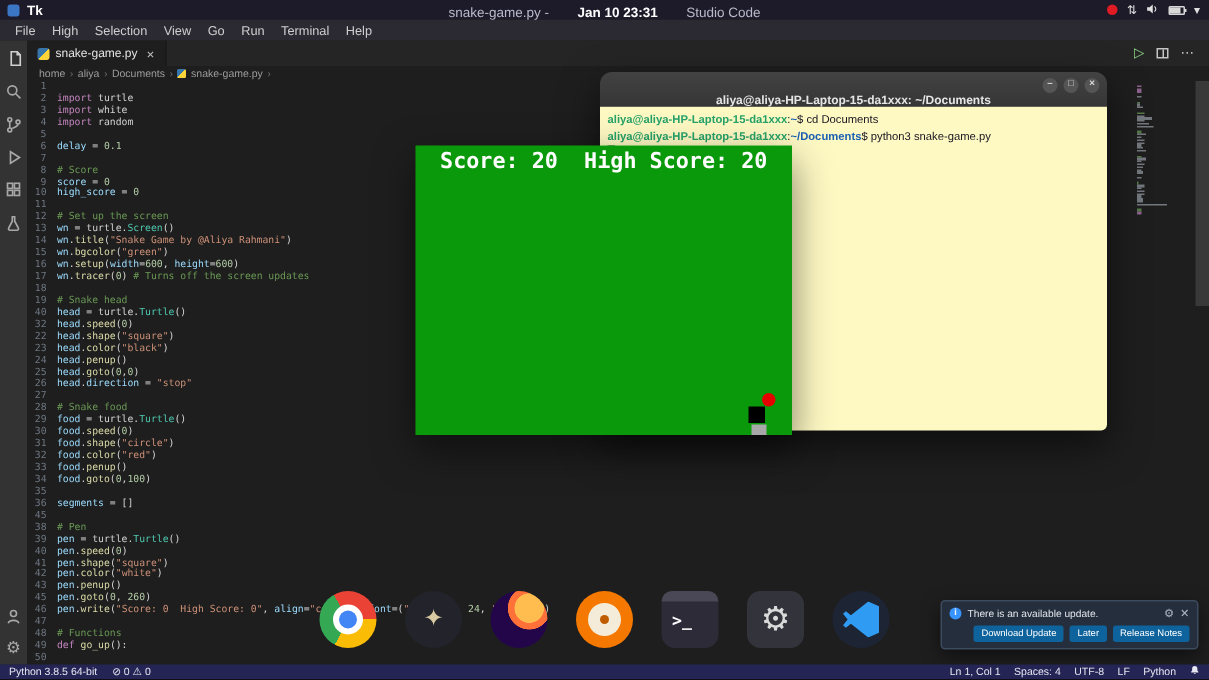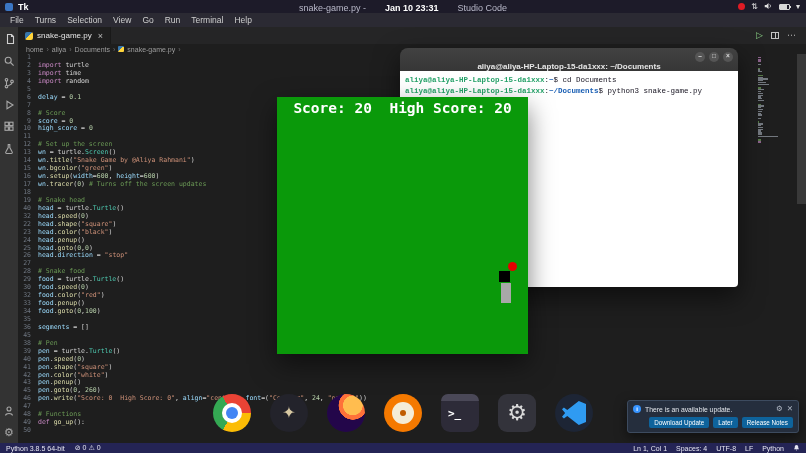--- a/index.html
+++ b/index.html
@@ -57,33 +57,33 @@
 .minimap{position:absolute;right:26px;top:55px;width:22px;z-index:1}
 .mmbar{height:1.3px;margin-bottom:.5px;opacity:.75}
 .scrollbar{position:absolute;right:0;top:54px;width:9px;bottom:10px;z-index:1}
 .scroll-thumb{width:100%;height:150px;background:rgba(121,121,121,.3)}
 
 
 .term{position:absolute;left:400px;top:48px;width:338px;z-index:5;box-shadow:0 10px 26px rgba(0,0,0,.55);border-radius:8px 8px 4px 4px}
 .term-title{height:23px;background:linear-gradient(#424242,#363636);border-radius:8px 8px 0 0;display:flex;align-items:flex-end;justify-content:center;position:relative;font-size:8px;color:#e6e6e6;font-weight:700}
 .term-buttons{position:absolute;right:5px;top:3.5px;display:flex;gap:4px}
 .term-btn{width:10px;height:10px;border-radius:50%;background:#555;color:#ddd;font-size:6.5px;display:flex;align-items:center;justify-content:center;line-height:1}
-.term-body{height:216px;background:#ffffff;border-radius:0 0 4px 4px;padding:4px 5px;font-family:Liberation Mono, monospace;font-size:7.5px;line-height:10.5px;white-space:pre;overflow:hidden}
+.term-body{height:216px;background:#fef9c3;border-radius:0 0 4px 4px;padding:4px 5px;font-family:Liberation Sans, sans-serif;font-size:7.5px;line-height:10.5px;white-space:pre;overflow:hidden}
 .t-user{color:#26a269;font-weight:700}
 .t-path{color:#1a5fb4;font-weight:700}
 .t-pl{color:#171421}
 .t-cursor{display:inline-block;width:4.5px;height:9px;background:#2e3436;vertical-align:middle}
 
 
 .game{position:absolute;left:277px;top:97px;width:251px;z-index:6;box-shadow:0 10px 26px rgba(0,0,0,.5);border-radius:6px 6px 0 0}
 .game-title{height:14px;background:#f2f0ec;border-radius:6px 6px 0 0;display:flex;align-items:center;justify-content:center;position:relative;font-size:8px;font-weight:700;color:#3c3c3c}
 .game-buttons{position:absolute;right:7px;top:3px;display:flex;gap:6px}
 .game-btn{width:8px;height:8px;border-radius:50%}
 .gb-0{background:#f9c440}.gb-1{background:#3ec043}.gb-2{background:#f13a32}
-.game-canvas{position:relative;height:257px;overflow:hidden}
+.game-canvas{position:relative;height:193px;overflow:hidden}
 .score{position:absolute;top:3px;left:0;right:0;text-align:center;font-family:"DejaVu Sans Mono",monospace;font-weight:700;font-size:14.5px;white-space:pre}
 .sprite{position:absolute}
 
 
 .dock{position:absolute;left:50%;transform:translateX(-50%);bottom:21px;display:flex;gap:19px;z-index:10}
 .dock-icon{width:38px;height:38px;border-radius:50%;position:relative;flex:none}
 .di-chrome{background:conic-gradient(from -30deg,#ea4335 0 33%,#fbbc05 33% 66%,#34a853 66% 100%)}
 .di-chrome::before{content:"";position:absolute;inset:9px;border-radius:50%;background:#fff}
 .di-chrome::after{content:"";position:absolute;inset:13px;border-radius:50%;background:#4285f4}
 .di-app{background:#23232b;display:flex;align-items:center;justify-content:center}
@@ -137,21 +137,21 @@
             <path d="M1 3.5h2.2L6 1v8L3.2 6.5H1z" fill="#e0e0e0"></path>
             <path d="M7.5 2.8c1.6 1 1.6 3.4 0 4.4" stroke="#e0e0e0" stroke-width="1" fill="none"></path>
           </svg></span>
       <span class="battery"></span>
       <span class="tray-glyph">▾</span>
     </div>
   </div>
 
   <div class="menubar" id="menubar">
       <span class="menu-item">File</span>
-      <span class="menu-item">Turns</span>
+      <span class="menu-item">High</span>
       <span class="menu-item">Selection</span>
       <span class="menu-item">View</span>
       <span class="menu-item">Go</span>
       <span class="menu-item">Run</span>
       <span class="menu-item">Terminal</span>
       <span class="menu-item">Help</span>
     </div>
 
   <div class="activitybar">
     <span class="ab-icon">
@@ -223,21 +223,21 @@
       <span class="crumb">Documents</span>
       <span class="crumb-sep">›</span>
       <span class="pyicon-mini"></span>
       <span class="crumb">snake-game.py</span>
       <span class="crumb-sep">›</span>
     </div>
 
   <div class="editor" id="codelines">
       <div class="row"><span class="ln">1</span><span class="codetext"></span></div>
       <div class="row"><span class="ln">2</span><span class="codetext"><span class="tk-kw">import</span><span class="tk-pl"> turtle</span></span></div>
-      <div class="row"><span class="ln">3</span><span class="codetext"><span class="tk-kw">import</span><span class="tk-pl"> time</span></span></div>
+      <div class="row"><span class="ln">3</span><span class="codetext"><span class="tk-kw">import</span><span class="tk-pl"> white</span></span></div>
       <div class="row"><span class="ln">4</span><span class="codetext"><span class="tk-kw">import</span><span class="tk-pl"> random</span></span></div>
       <div class="row"><span class="ln">5</span><span class="codetext"></span></div>
       <div class="row"><span class="ln">6</span><span class="codetext"><span class="tk-id">delay</span><span class="tk-pl"> = </span><span class="tk-num">0.1</span></span></div>
       <div class="row"><span class="ln">7</span><span class="codetext"></span></div>
       <div class="row"><span class="ln">8</span><span class="codetext"><span class="tk-com"># Score</span></span></div>
       <div class="row"><span class="ln">9</span><span class="codetext"><span class="tk-id">score</span><span class="tk-pl"> = </span><span class="tk-num">0</span></span></div>
       <div class="row"><span class="ln">10</span><span class="codetext"><span class="tk-id">high_score</span><span class="tk-pl"> = </span><span class="tk-num">0</span></span></div>
       <div class="row"><span class="ln">11</span><span class="codetext"></span></div>
       <div class="row"><span class="ln">12</span><span class="codetext"><span class="tk-com"># Set up the screen</span></span></div>
       <div class="row"><span class="ln">13</span><span class="codetext"><span class="tk-id">wn</span><span class="tk-pl"> = turtle.</span><span class="tk-cls">Screen</span><span class="tk-pl">()</span></span></div>
@@ -251,20 +251,21 @@
       <div class="row"><span class="ln">32</span><span class="codetext"><span class="tk-id">head</span><span class="tk-pl">.</span><span class="tk-fn">speed</span><span class="tk-pl">(</span><span class="tk-num">0</span><span class="tk-pl">)</span></span></div>
       <div class="row"><span class="ln">22</span><span class="codetext"><span class="tk-id">head</span><span class="tk-pl">.</span><span class="tk-fn">shape</span><span class="tk-pl">(</span><span class="tk-str">"square"</span><span class="tk-pl">)</span></span></div>
       <div class="row"><span class="ln">23</span><span class="codetext"><span class="tk-id">head</span><span class="tk-pl">.</span><span class="tk-fn">color</span><span class="tk-pl">(</span><span class="tk-str">"black"</span><span class="tk-pl">)</span></span></div>
       <div class="row"><span class="ln">24</span><span class="codetext"><span class="tk-id">head</span><span class="tk-pl">.</span><span class="tk-fn">penup</span><span class="tk-pl">()</span></span></div>
       <div class="row"><span class="ln">25</span><span class="codetext"><span class="tk-id">head</span><span class="tk-pl">.</span><span class="tk-fn">goto</span><span class="tk-pl">(</span><span class="tk-num">0</span><span class="tk-pl">,</span><span class="tk-num">0</span><span class="tk-pl">)</span></span></div>
       <div class="row"><span class="ln">26</span><span class="codetext"><span class="tk-id">head</span><span class="tk-pl">.</span><span class="tk-id">direction</span><span class="tk-pl"> = </span><span class="tk-str">"stop"</span></span></div>
       <div class="row"><span class="ln">27</span><span class="codetext"></span></div>
       <div class="row"><span class="ln">28</span><span class="codetext"><span class="tk-com"># Snake food</span></span></div>
       <div class="row"><span class="ln">29</span><span class="codetext"><span class="tk-id">food</span><span class="tk-pl"> = turtle.</span><span class="tk-cls">Turtle</span><span class="tk-pl">()</span></span></div>
       <div class="row"><span class="ln">30</span><span class="codetext"><span class="tk-id">food</span><span class="tk-pl">.</span><span class="tk-fn">speed</span><span class="tk-pl">(</span><span class="tk-num">0</span><span class="tk-pl">)</span></span></div>
+      <div class="row"><span class="ln">31</span><span class="codetext"><span class="tk-id">food</span><span class="tk-pl">.</span><span class="tk-fn">shape</span><span class="tk-pl">(</span><span class="tk-str">"circle"</span><span class="tk-pl">)</span></span></div>
       <div class="row"><span class="ln">32</span><span class="codetext"><span class="tk-id">food</span><span class="tk-pl">.</span><span class="tk-fn">color</span><span class="tk-pl">(</span><span class="tk-str">"red"</span><span class="tk-pl">)</span></span></div>
       <div class="row"><span class="ln">33</span><span class="codetext"><span class="tk-id">food</span><span class="tk-pl">.</span><span class="tk-fn">penup</span><span class="tk-pl">()</span></span></div>
       <div class="row"><span class="ln">34</span><span class="codetext"><span class="tk-id">food</span><span class="tk-pl">.</span><span class="tk-fn">goto</span><span class="tk-pl">(</span><span class="tk-num">0</span><span class="tk-pl">,</span><span class="tk-num">100</span><span class="tk-pl">)</span></span></div>
       <div class="row"><span class="ln">35</span><span class="codetext"></span></div>
       <div class="row"><span class="ln">36</span><span class="codetext"><span class="tk-id">segments</span><span class="tk-pl"> = []</span></span></div>
       <div class="row"><span class="ln">45</span><span class="codetext"></span></div>
       <div class="row"><span class="ln">38</span><span class="codetext"><span class="tk-com"># Pen</span></span></div>
       <div class="row"><span class="ln">39</span><span class="codetext"><span class="tk-id">pen</span><span class="tk-pl"> = turtle.</span><span class="tk-cls">Turtle</span><span class="tk-pl">()</span></span></div>
       <div class="row"><span class="ln">40</span><span class="codetext"><span class="tk-id">pen</span><span class="tk-pl">.</span><span class="tk-fn">speed</span><span class="tk-pl">(</span><span class="tk-num">0</span><span class="tk-pl">)</span></span></div>
       <div class="row"><span class="ln">41</span><span class="codetext"><span class="tk-id">pen</span><span class="tk-pl">.</span><span class="tk-fn">shape</span><span class="tk-pl">(</span><span class="tk-str">"square"</span><span class="tk-pl">)</span></span></div>

